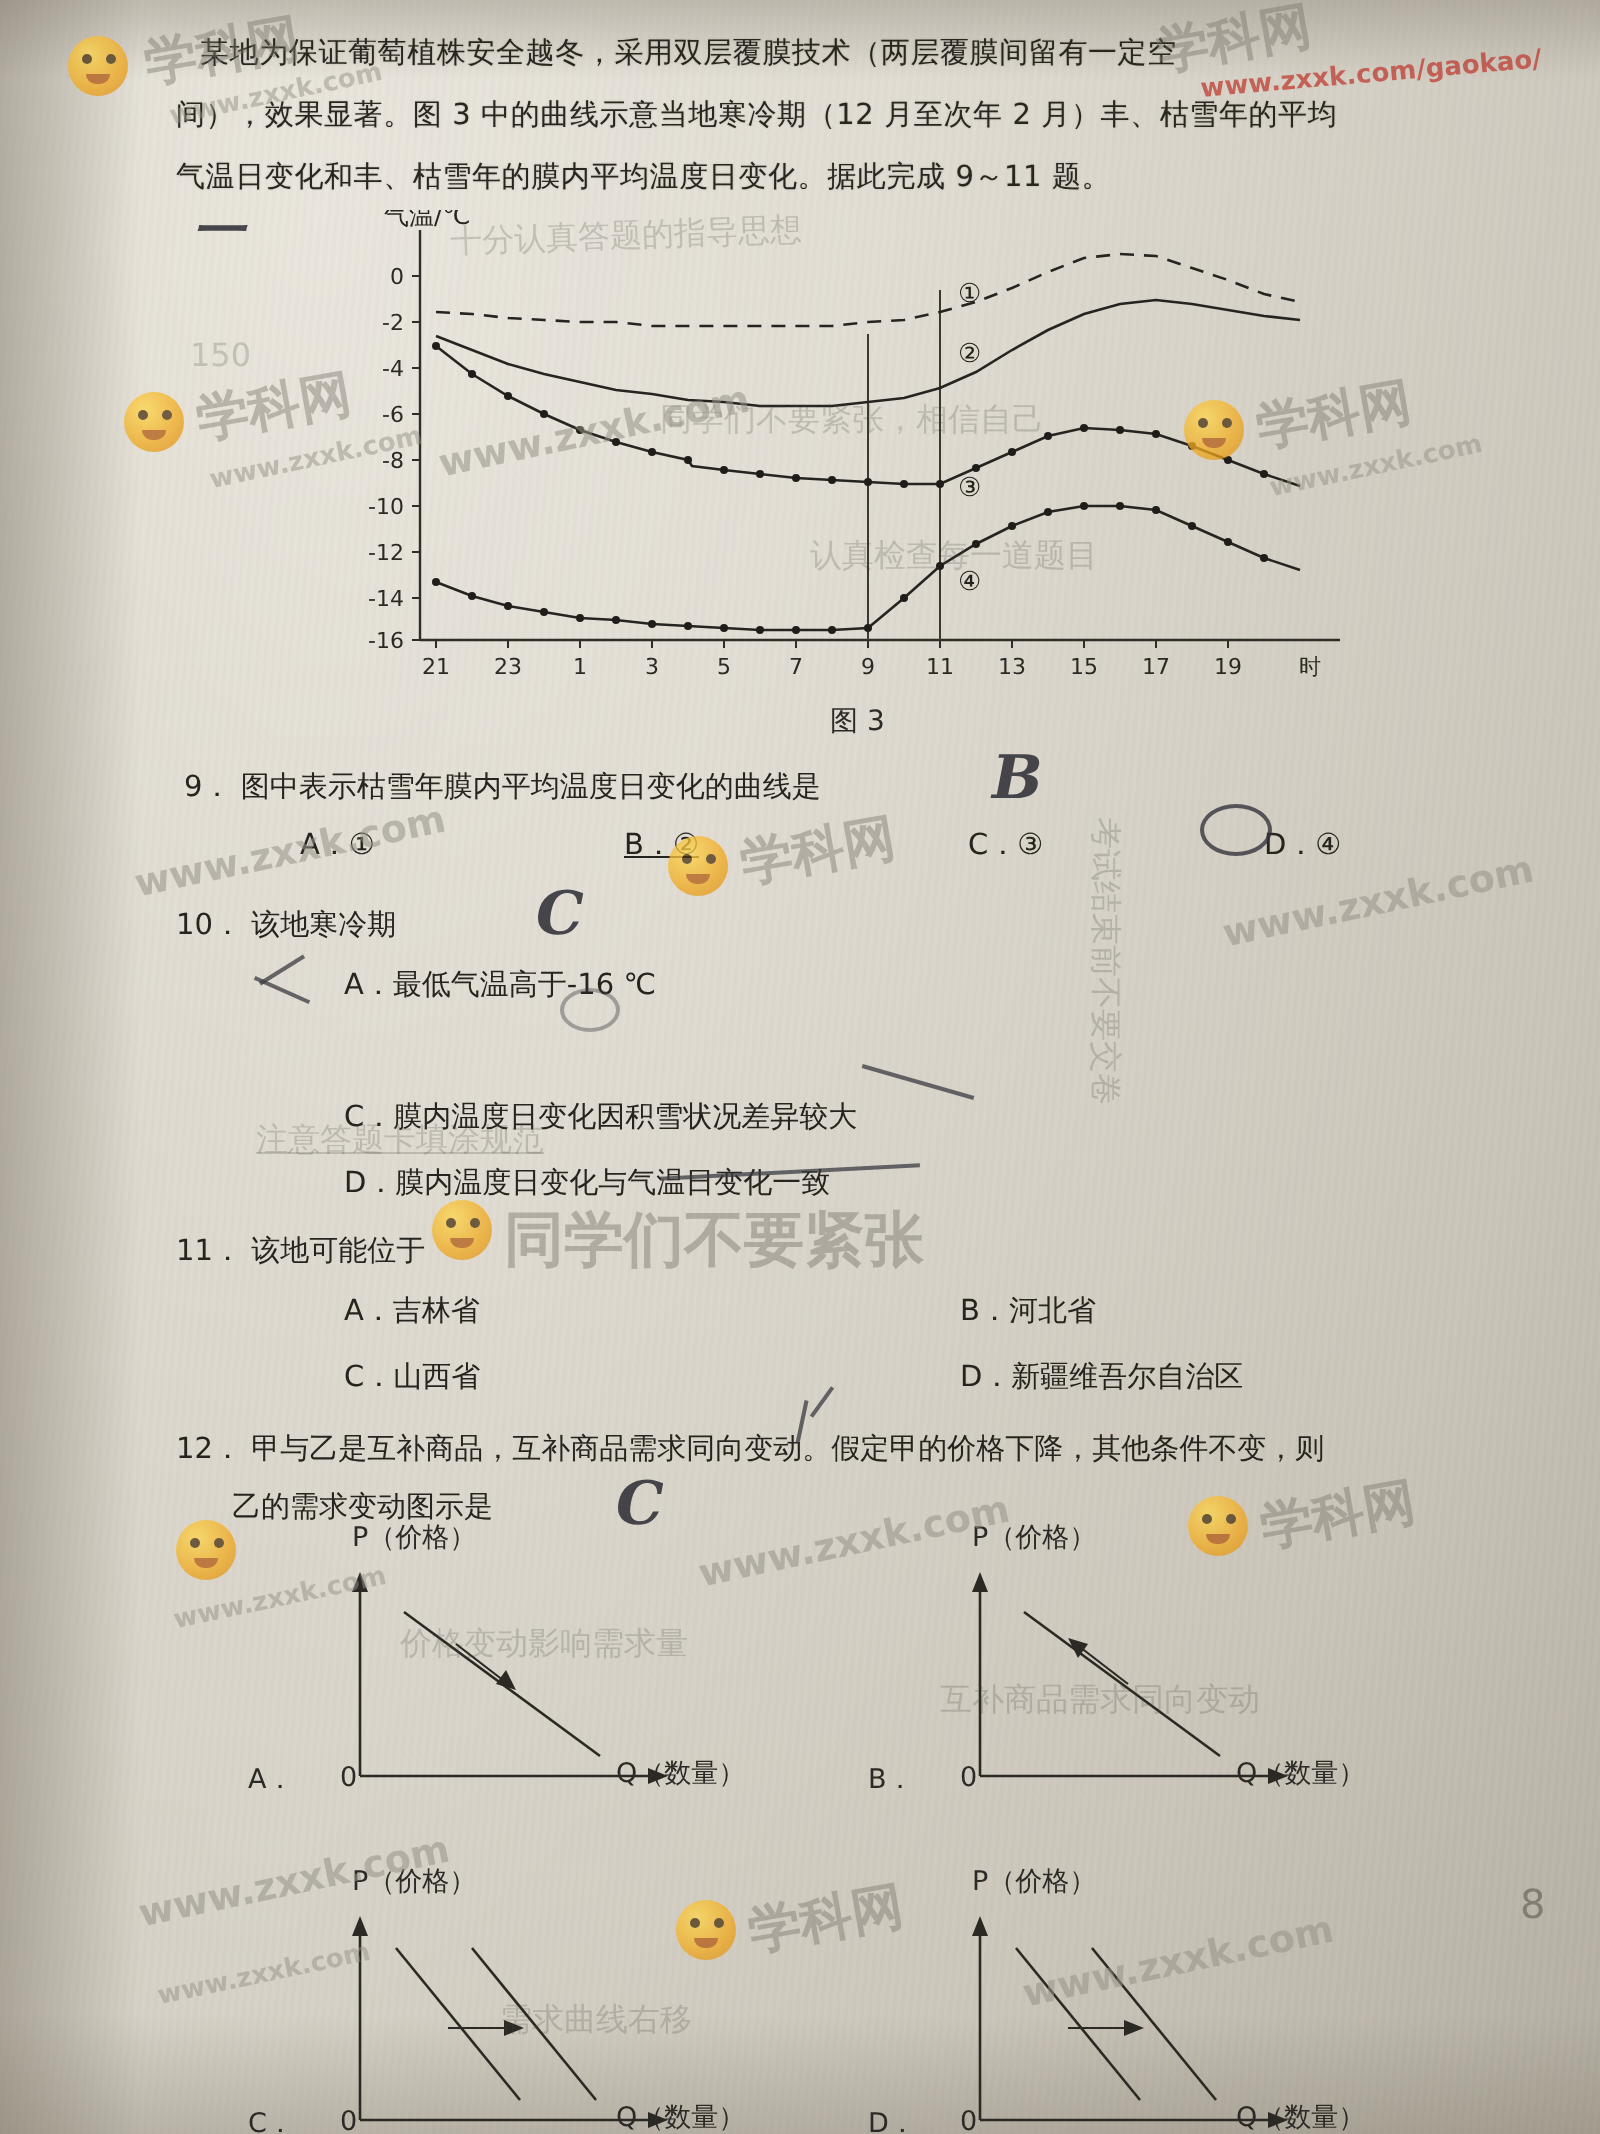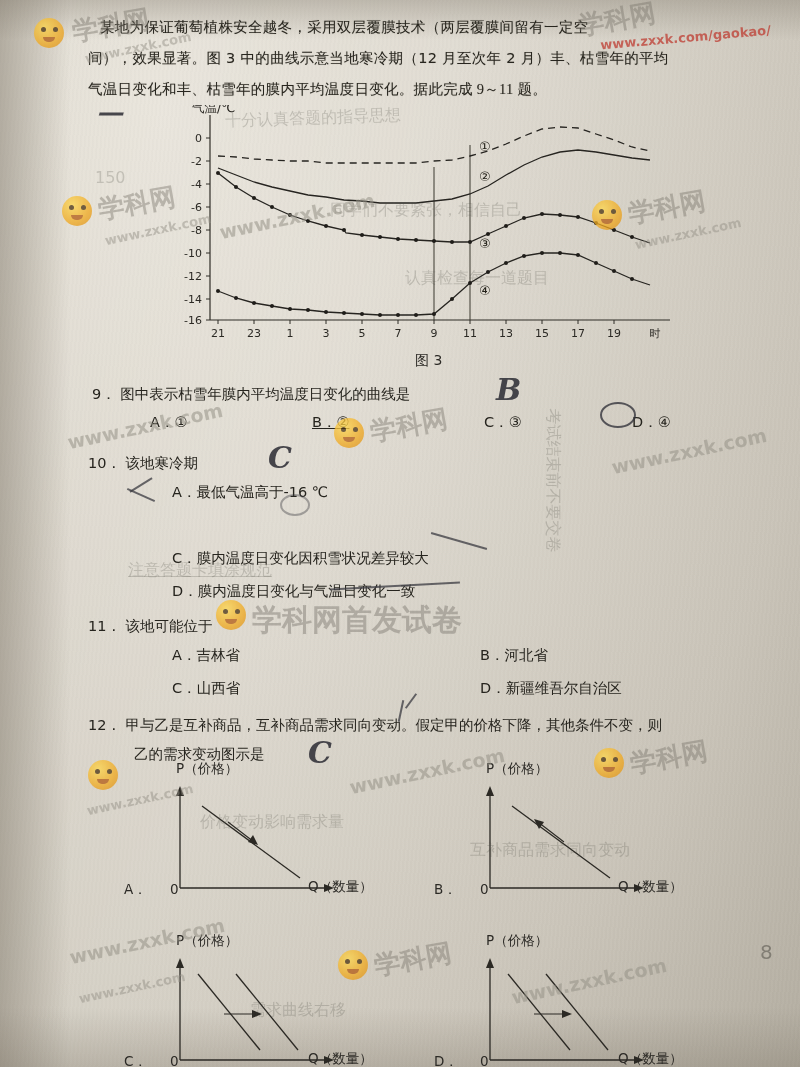--- a/index.html
+++ b/index.html
@@ -149,21 +149,21 @@
 
 <div id="paper"></div>
 <div class="shade-left"></div>
 <div class="shade-top"></div>
 <div class="shade-bottom"></div>
 
 <div class="doc">
 
   <div class="para" style="left:100px; top:14px; width:640px;">某地为保证葡萄植株安全越冬，采用双层覆膜技术（两层覆膜间留有一定空</div>
   <div class="para" style="left:88px; top:45px; width:660px;">间），效果显著。图 3 中的曲线示意当地寒冷期（12 月至次年 2 月）丰、枯雪年的平均</div>
-  <div class="para" style="left:88px; top:76px; width:660px;font-family:Liberation Serif, serif;">气温日变化和丰、枯雪年的膜内平均温度日变化。据此完成 9～11 题。</div>
+  <div class="para" style="left:88px; top:76px; width:660px;">气温日变化和丰、枯雪年的膜内平均温度日变化。据此完成 9～11 题。</div>
 
   <div id="fig3">
     <svg width="540" height="240" viewBox="0 0 540 240">
 
       <g stroke="#2f2d27" stroke-width="1.2" fill="none">
         <line x1="60" y1="10" x2="60" y2="215"></line>
         <line x1="60" y1="215" x2="520" y2="215"></line>
       </g>
 
       <g stroke="#2f2d27" stroke-width="1">
@@ -341,21 +341,21 @@
     <span>C．</span><span>山西省</span>
   </div>
   <div class="opt" style="left:448px; top:679px;">
     <span>D．</span><span>新疆维吾尔自治区</span>
   </div>
 
   <div class="qline" style="left:88px; top:714px;">
     <span class="qnum">12．</span>
     <span>甲与乙是互补商品，互补商品需求同向变动。假定甲的价格下降，其他条件不变，则</span>
   </div>
-  <div class="qline" style="left:134px; top:743px;">乙的需求变动图示是</div>
+  <div class="qline" style="left:116px; top:743px;">乙的需求变动图示是</div>
 
   <div class="pq" style="left:150px; top:778px;">
     <svg width="220" height="120" viewBox="0 0 220 120">
       <g stroke="#2b2924" stroke-width="1.3" fill="none">
         <line x1="30" y1="110" x2="30" y2="14"></line>
         <polygon points="30,8 26,18 34,18" fill="#2b2924" stroke="none"></polygon>
         <line x1="30" y1="110" x2="178" y2="110"></line>
         <polygon points="184,110 174,106 174,114" fill="#2b2924" stroke="none"></polygon>
         <line x1="52" y1="28" x2="150" y2="100"></line>
       </g>
@@ -461,21 +461,21 @@
 <div class="wmtext-cn" style="left:628px; top:190px;">学科网</div>
 <div class="wm small" style="left:634px; top:226px;">www.zxxk.com</div>
 
 <div class="wm" style="left:66px; top:415px;">www.zxxk.com</div>
 
 <div class="wmlogo" style="left:334px; top:418px;"></div>
 <div class="wmtext-cn" style="left:370px; top:408px;">学科网</div>
 
 <div class="wm" style="left:610px; top:440px;">www.zxxk.com</div>
 
-<div class="wm-center" style="left:252px; top:600px;">学科网首发试卷</div>
+<div class="wm-center" style="left:252px; top:600px;">同学们不要紧张</div>
 
 <div class="wmlogo" style="left:216px; top:600px;"></div>
 
 <div class="wm" style="left:348px; top:760px;">www.zxxk.com</div>
 <div class="wmlogo" style="left:88px; top:760px;"></div>
 <div class="wm small" style="left:86px; top:792px;">www.zxxk.com</div>
 
 <div class="wmlogo" style="left:594px; top:748px;"></div>
 <div class="wmtext-cn" style="left:630px; top:740px;">学科网</div>
 

